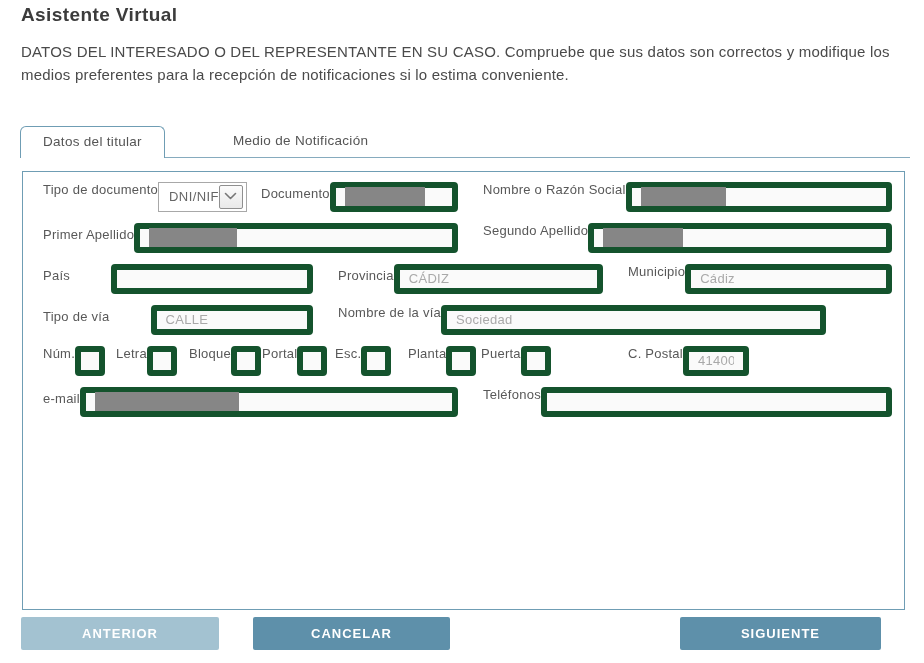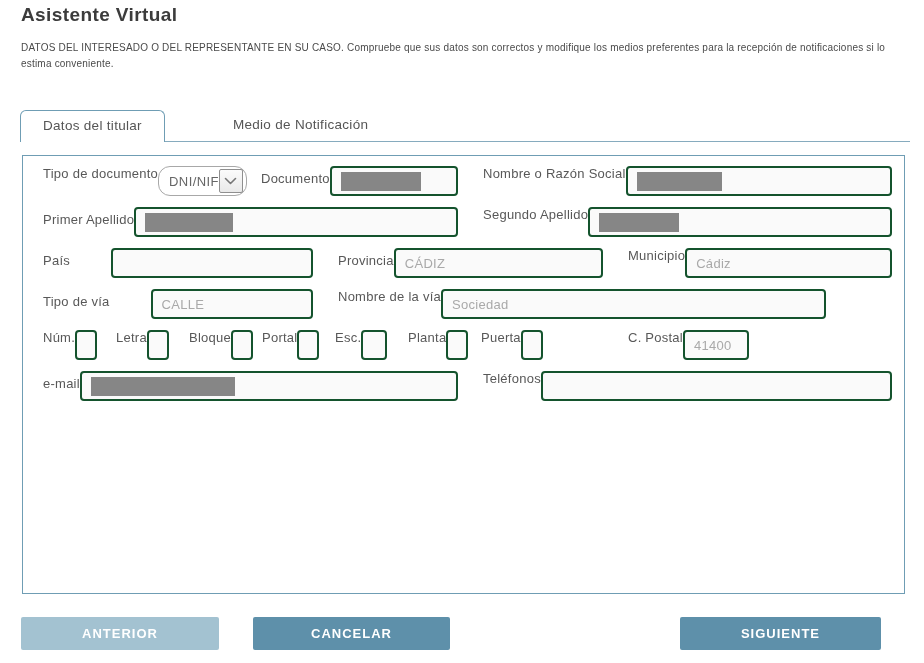--- a/index.html
+++ b/index.html
@@ -13,21 +13,21 @@
   .page { padding-top: 4px; }
 
   
   .title {
     margin-left: 21px;
     font-size: 19px; font-weight: 600; color: #3c3c3c;
     letter-spacing: 0.4px;
   }
   .desc {
     margin: 14px 12px 0 21px;
-    font-size: 10px; line-height: 1.55; color: #4a4a4a;
+    font-size: 15px; line-height: 1.55; color: #4a4a4a;
     letter-spacing: 0.2px;
   }
 
   
   .tabbar {
     margin: 40px 14px 0 20px;
     display: flex; align-items: flex-end;
     border-bottom: 1px solid #86abbe;
     height: 31px;
     gap: 44px;
@@ -54,41 +54,41 @@
     background: #fff;
     padding: 10px 12px 0 20px;
   }
   .row { display: flex; margin-bottom: 11px; }
   .fg { display: flex; flex-direction: row; }
   .fg label {
     font-size: 13px; color: #585858; letter-spacing: 0.25px;
     margin-bottom: 5px; line-height: 16px; white-space: nowrap;
   }
   .ctl {
-    height: 30px; border: 2px solid #14532d; border-radius: 4px;
+    height: 30px; border: 6px solid #14532d; border-radius: 4px;
     background: #fafafa; font-size: 13px; color: #a9a9a9;
     padding: 0 9px; width: 100%;
     font-family: "Liberation Sans", sans-serif;
     letter-spacing: 0.3px;
     display: flex; align-items: center;
   }
   input.ctl { outline: none; }
   .redact { display: inline-block; height: 19px; background: #868686; }
 
   
   .w188{width:188px;} .w197{width:197px;} .w270{width:270px;gap:41px;} .w265{width:265px;} .w415{width:415px;} .w488{width:488px;}
   .w52{width:52px;} .w121{width:121px;}
   .mr30{margin-right:30px;} .mr25{margin-right:25px;align-items:center;} .mr21{margin-right:21px;}
   .ml95{margin-left:95px;}
   .grow{flex:1;}
 
   
   .select {
     height: 30px; width: 188px;
-    border: 1px solid #a8a8a8; border-radius: 12px; background: #fff;
+    border: 1px solid #a8a8a8; border-radius: 0; background: #fff;
     display: flex; align-items: center; justify-content: space-between;
     padding: 0 3px 0 10px; cursor: pointer;
   }
   .select .sel-val { font-size: 13px; color: #666; letter-spacing: 0.4px; }
   .chev-box {
     width: 24px; height: 24px; border: 1px solid #8f8f8f; border-radius: 2px;
     background: linear-gradient(#fbfbfb, #e9e9e9);
     display: flex; align-items: center; justify-content: center;
   }
 

